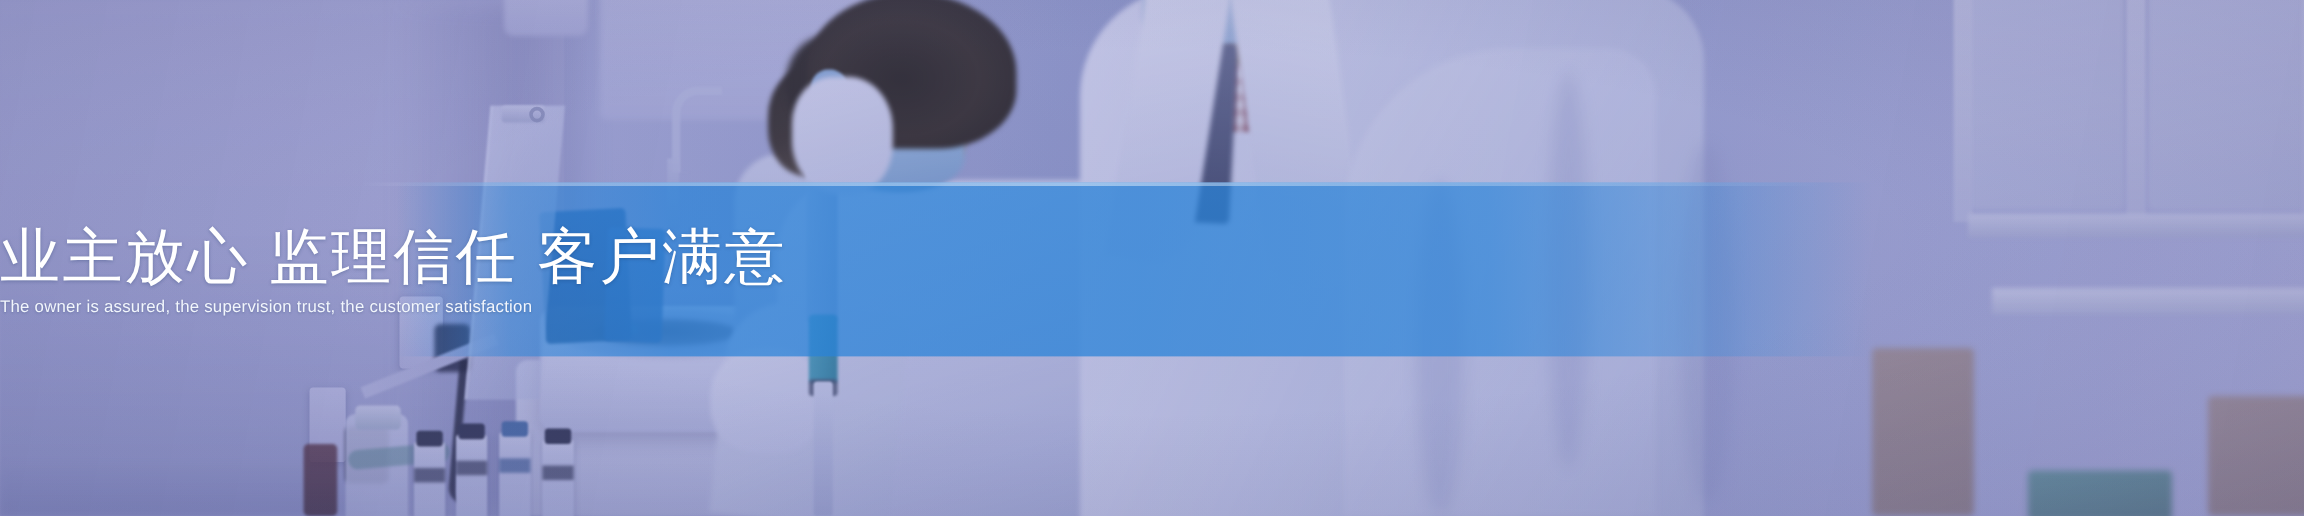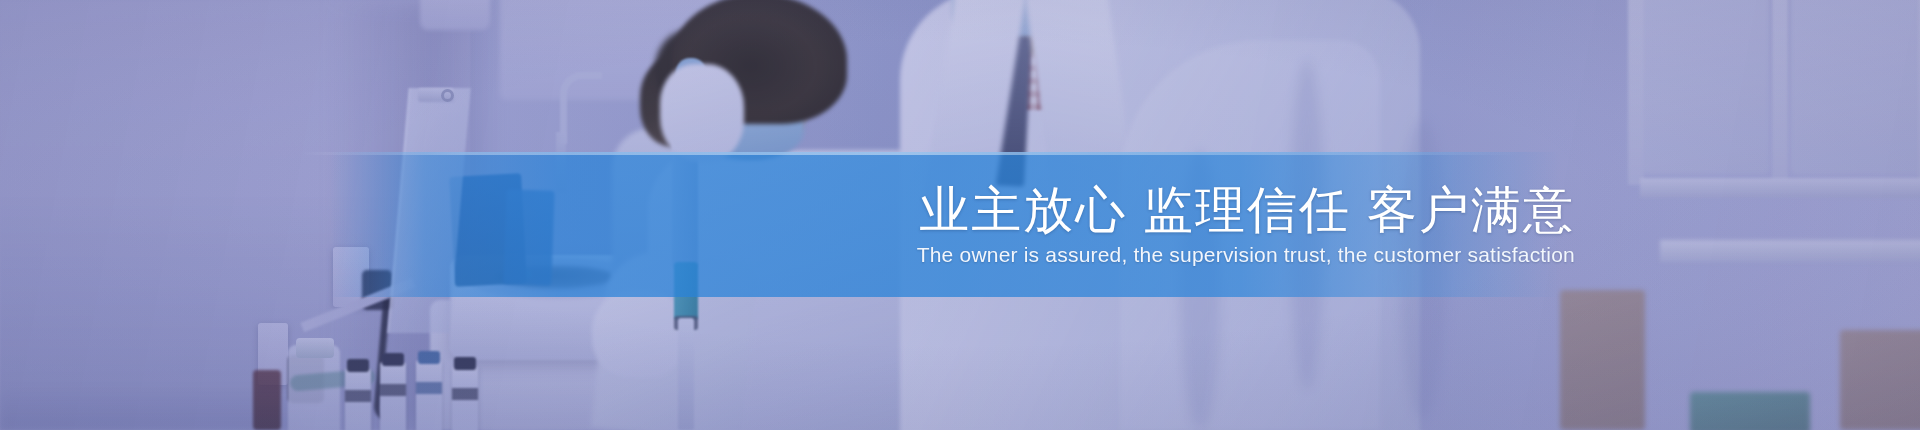--- a/index.html
+++ b/index.html
@@ -400,35 +400,35 @@
       rgba(235,243,253,.50) 900px,
       rgba(210,228,248,.28) 1330px,
       rgba(255,255,255,0) 1520px);
   }
 
   
   .text-block {
     position:absolute;
     left:0; top:152px; width:1575px; height:145px;
     display:flex; flex-direction:column;
-    align-items:flex-end; justify-content:center;
+    align-items:flex-start; justify-content:center;
     gap:6px;
   }
   .headline {
     color:#ffffff;
     font-size:50px;
     font-weight:400;
     letter-spacing:2px;
     line-height:1.08;
     white-space:nowrap;
     text-shadow:0 1px 3px rgba(20,50,95,.30);
   }
   .subhead {
     color:#f2f6fc;
-    font-size:21px;
+    font-size:14px;
     font-weight:400;
     letter-spacing:.2px;
     white-space:nowrap;
     text-shadow:0 1px 2px rgba(20,50,95,.28);
   }
 </style>
 </head>
 <body>
 
 <div id="banner">

